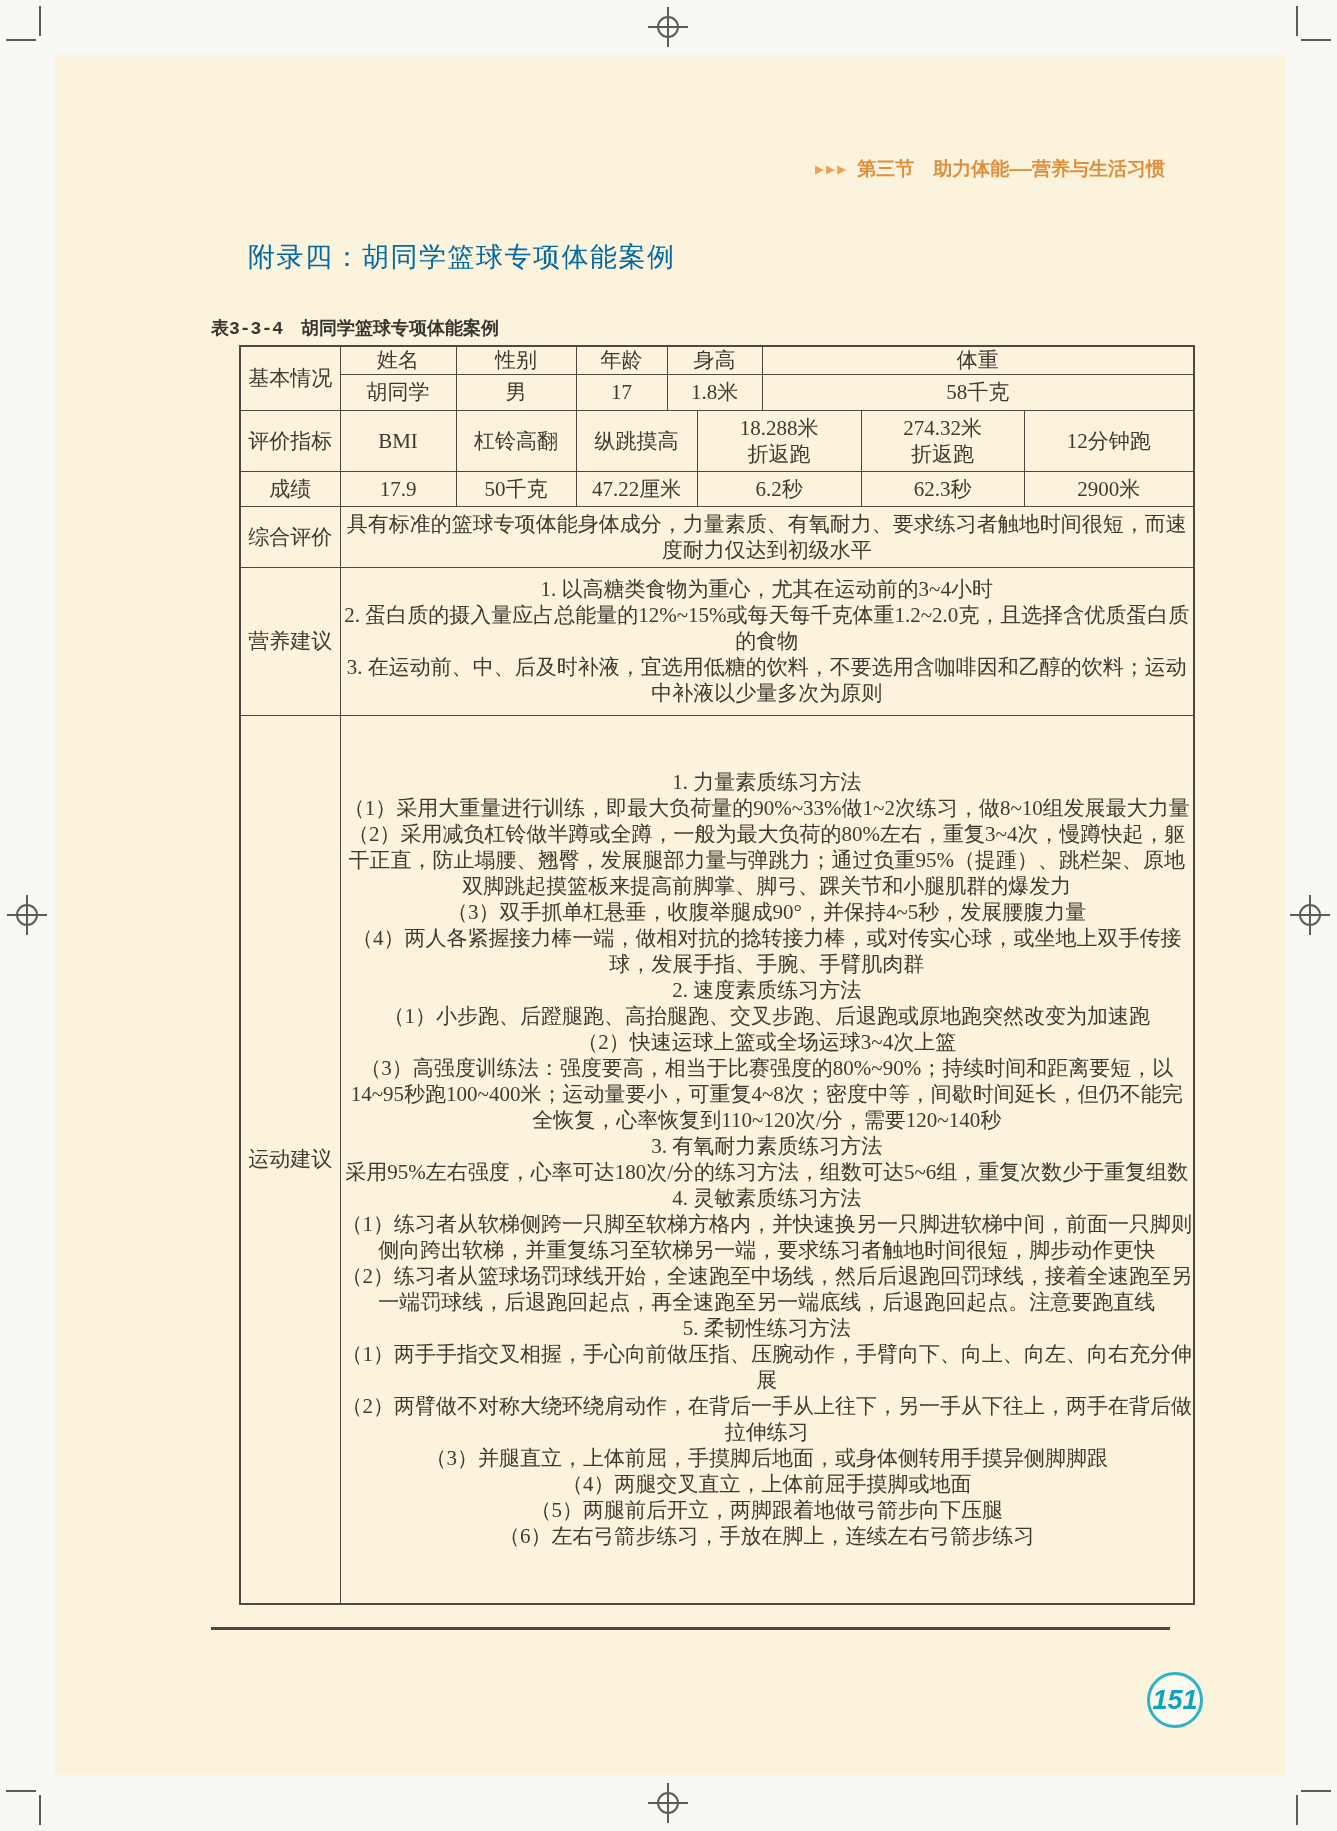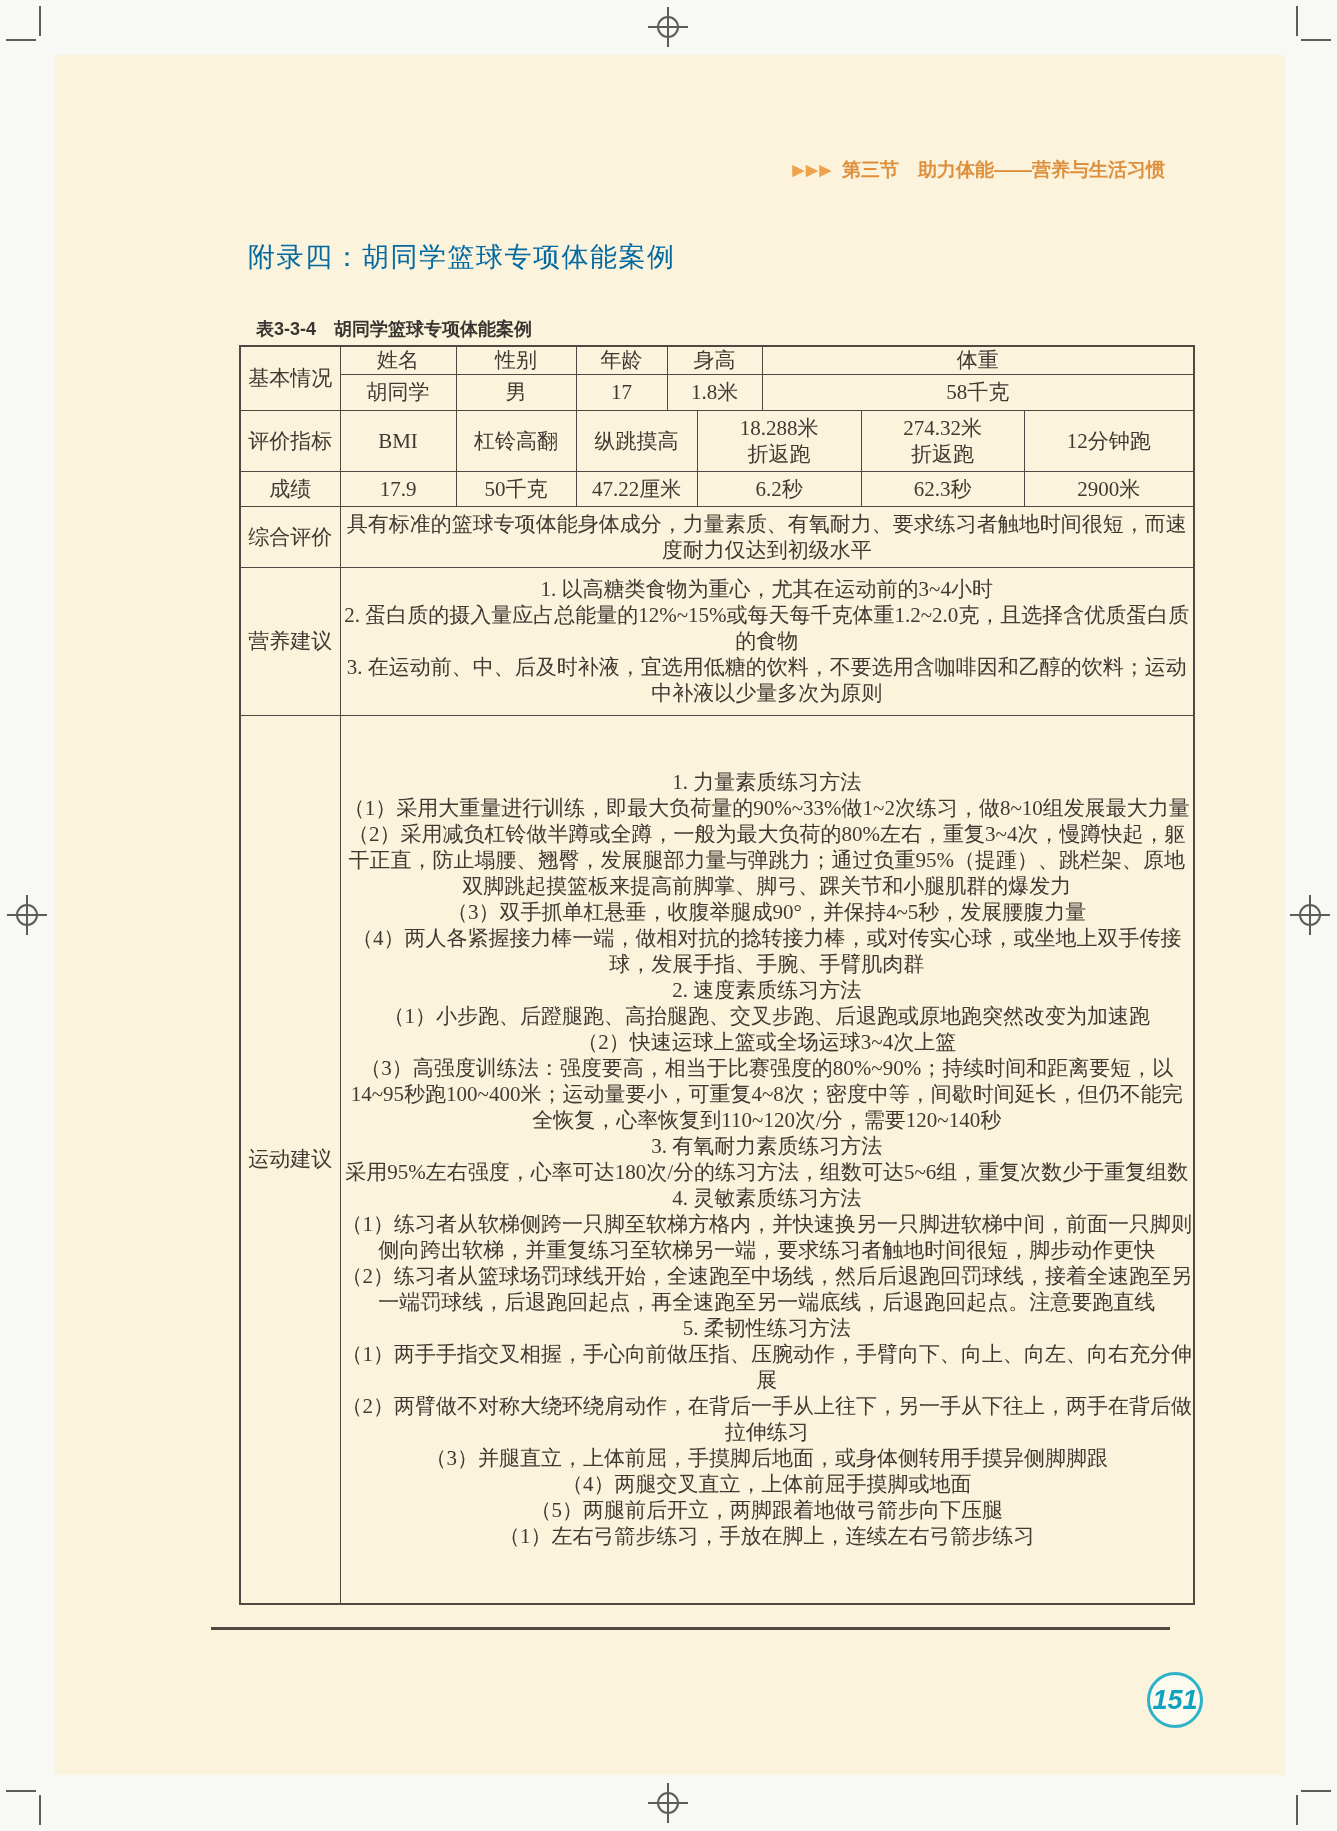--- a/index.html
+++ b/index.html
@@ -7,21 +7,21 @@
           font-family:"Liberation Serif","DejaVu Serif",serif;}
   
   .mk{position:absolute;background:#5d5c57;}
   .target{position:absolute;width:40px;height:40px;}
   .target .c{position:absolute;left:9px;top:9px;width:22px;height:22px;border:2px solid #5d5c57;
              border-radius:50%;box-sizing:border-box;}
   .target .h{position:absolute;left:0;top:19px;width:40px;height:2px;background:#5d5c57;}
   .target .v{position:absolute;left:19px;top:0;width:2px;height:40px;background:#5d5c57;}
   
   .page{position:absolute;left:55px;top:55px;width:1230px;height:1720px;background:#fcf3dc;}
-  .sans{font-family:Liberation Sans, sans-serif;margin-left:45px;}
+  .sans{font-family:Liberation Mono, monospace;}
   .section-header{position:absolute;top:103px;right:120px;font-weight:bold;font-size:19px;
                   color:#dd8f3c;line-height:24px;}
   .section-header .arrows{color:#f0a14c;font-size:15px;letter-spacing:2px;margin-right:9px;
                   position:relative;top:-1px;}
   .appendix-title{position:absolute;left:193px;top:185px;font-size:27px;color:#0369a1;
                   letter-spacing:1.5px;line-height:34px;}
   .table-caption{position:absolute;left:156px;top:261px;width:954px;text-align:left;
                  font-weight:bold;font-size:18px;color:#383631;line-height:26px;}
   
   table.case{position:absolute;left:156px;top:290px;width:954px;border-collapse:collapse;
@@ -161,21 +161,21 @@
           <p>采用95%左右强度，心率可达180次/分的练习方法，组数可达5~6组，重复次数少于重复组数</p>
           <p>4. 灵敏素质练习方法</p>
           <p>（1）练习者从软梯侧跨一只脚至软梯方格内，并快速换另一只脚进软梯中间，前面一只脚则侧向跨出软梯，并重复练习至软梯另一端，要求练习者触地时间很短，脚步动作更快</p>
           <p>（2）练习者从篮球场罚球线开始，全速跑至中场线，然后后退跑回罚球线，接着全速跑至另一端罚球线，后退跑回起点，再全速跑至另一端底线，后退跑回起点。注意要跑直线</p>
           <p>5. 柔韧性练习方法</p>
           <p>（1）两手手指交叉相握，手心向前做压指、压腕动作，手臂向下、向上、向左、向右充分伸展</p>
           <p>（2）两臂做不对称大绕环绕肩动作，在背后一手从上往下，另一手从下往上，两手在背后做拉伸练习</p>
           <p>（3）并腿直立，上体前屈，手摸脚后地面，或身体侧转用手摸异侧脚脚跟</p>
           <p>（4）两腿交叉直立，上体前屈手摸脚或地面</p>
           <p>（5）两腿前后开立，两脚跟着地做弓箭步向下压腿</p>
-          <p>（1）左右弓箭步练习，手放在脚上，连续左右弓箭步练习</p>
+          <p>（6）左右弓箭步练习，手放在脚上，连续左右弓箭步练习</p>
         </td>
       </tr>
     </tbody>
       </table>
 
     <div class="heavy-rule"></div>
 
     <div class="pagenum">
       <span>151</span>
     </div>

